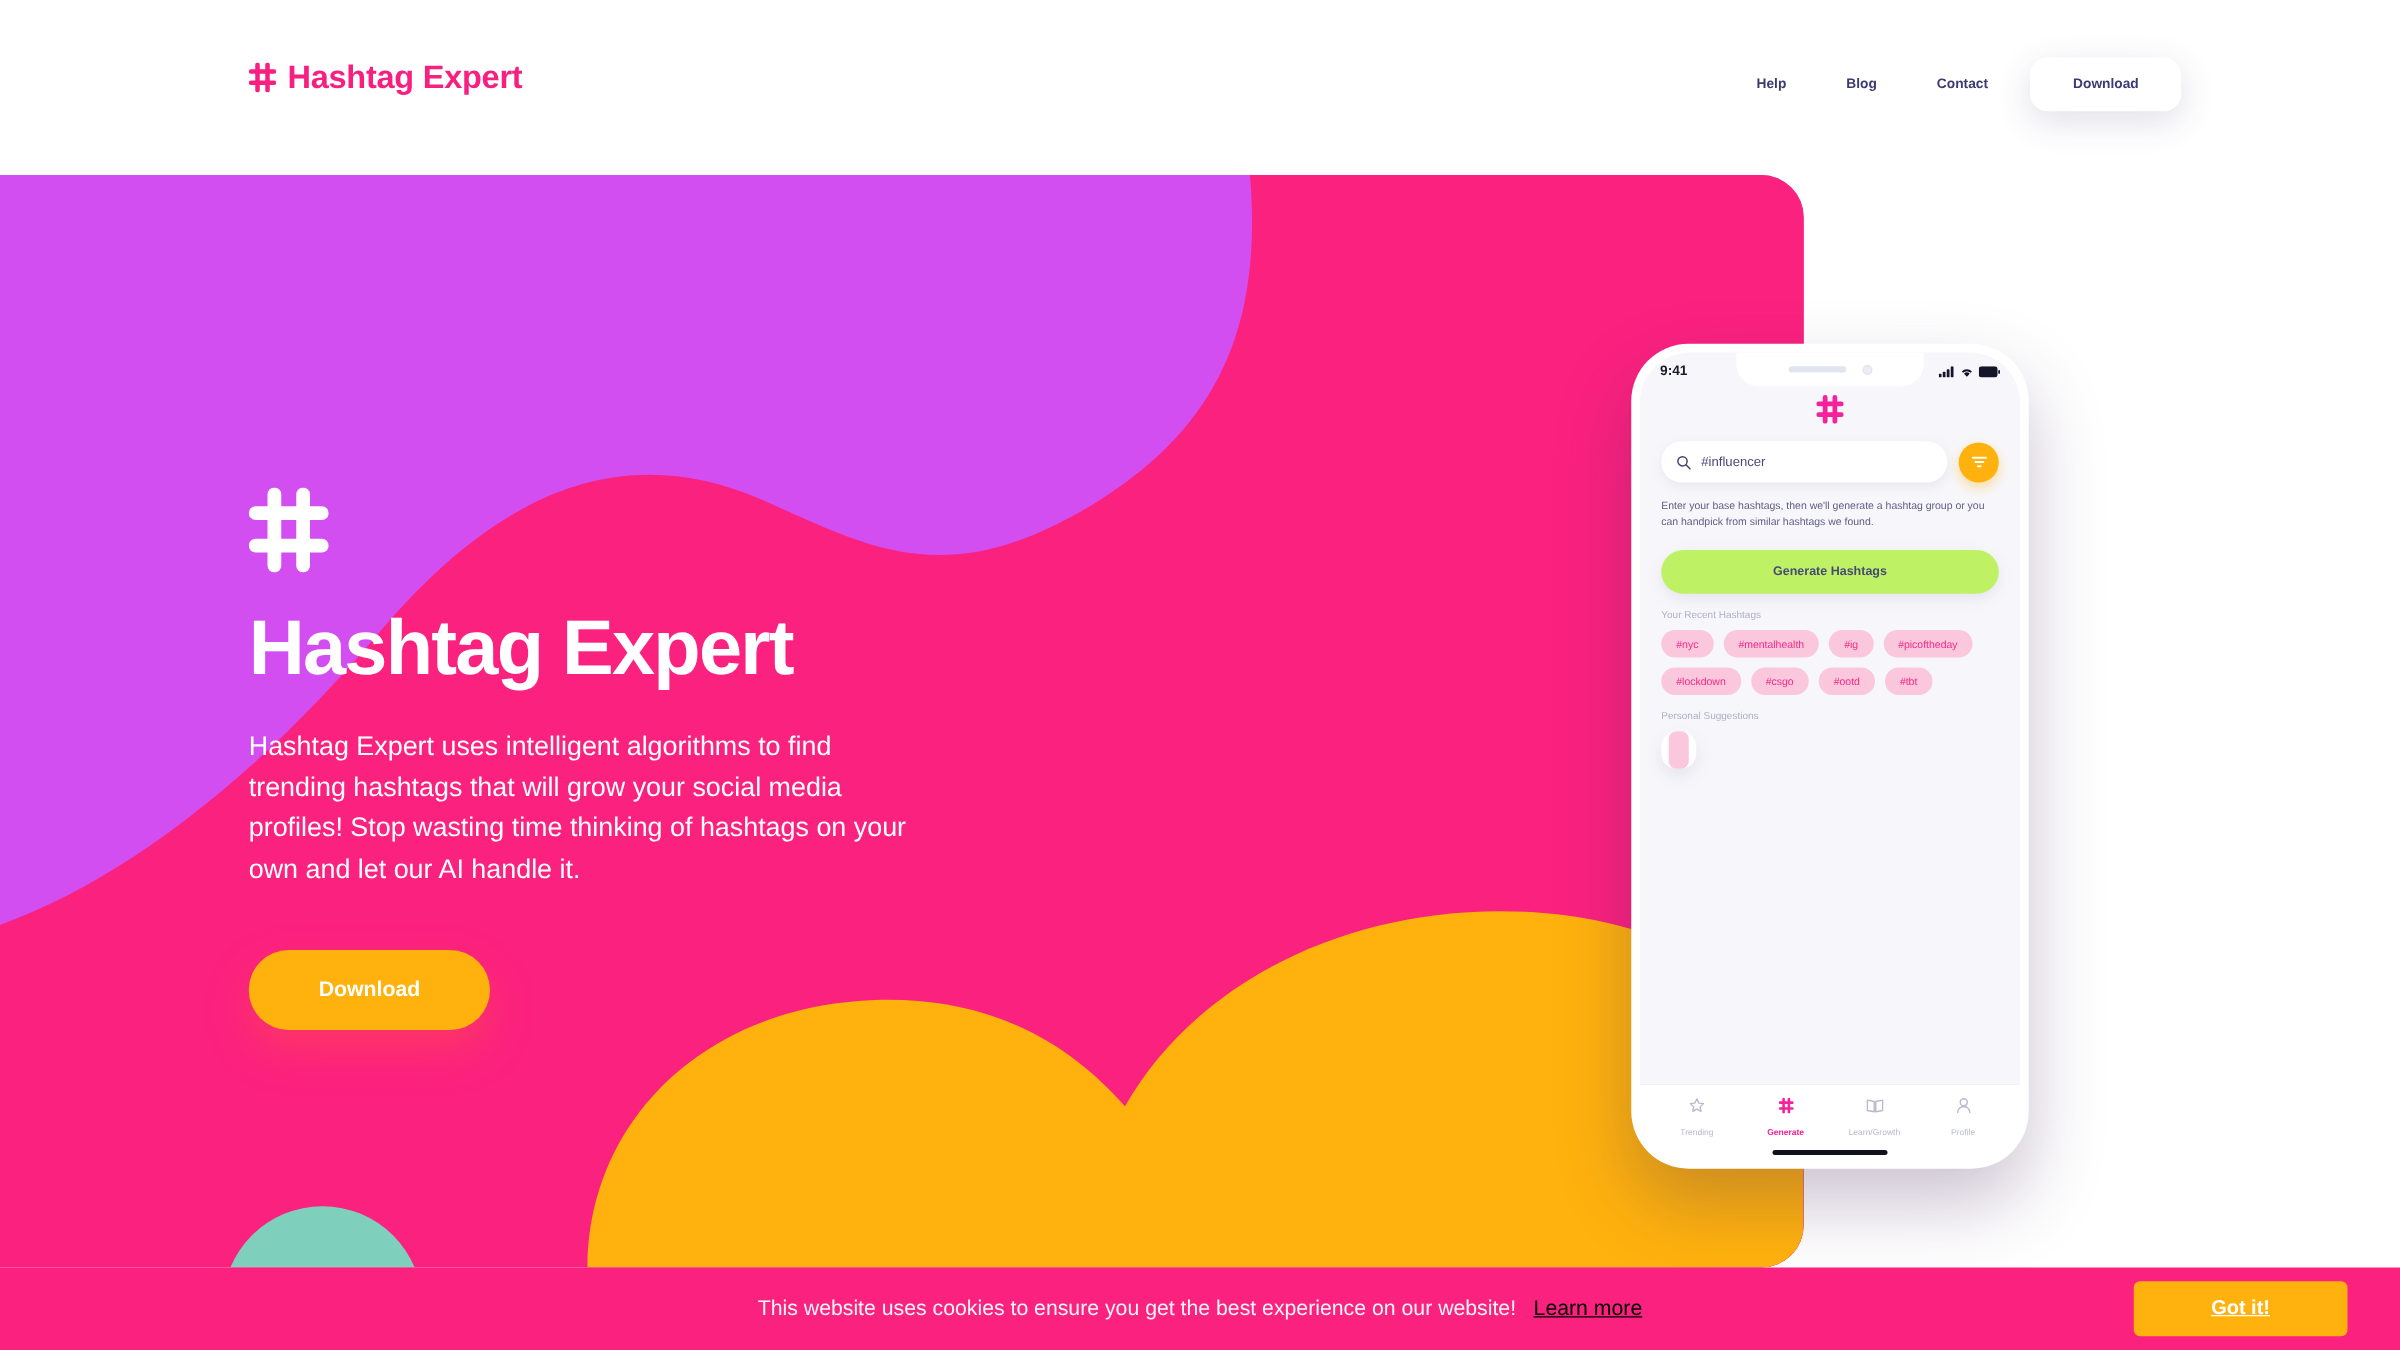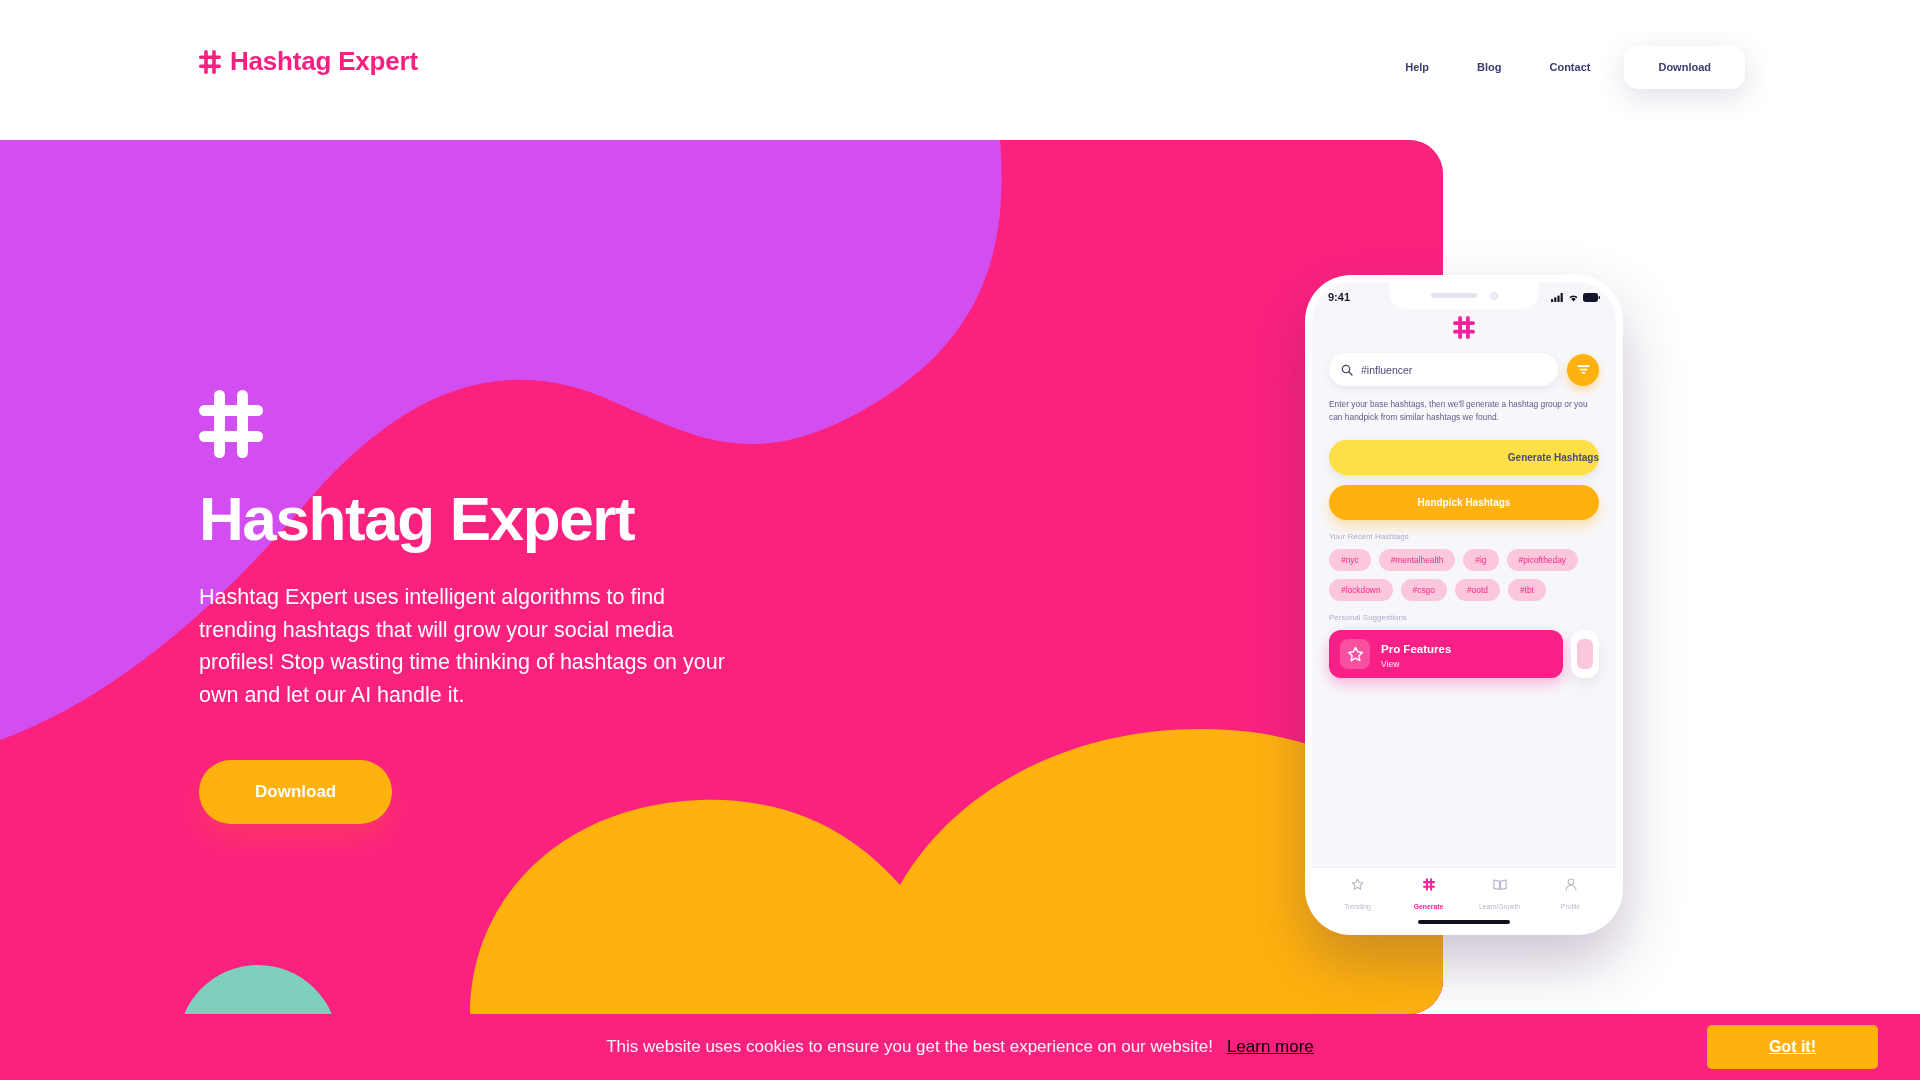--- a/index.html
+++ b/index.html
@@ -116,21 +116,21 @@
     box-shadow:0 4px 10px rgba(255,178,13,0.4); border:none; cursor:pointer;
   }
   .phone-desc {
     font-size:8.4px; line-height:1.55; color:#5d5d85; margin-bottom:16px;
   }
   .pbtn {
     display:block; width:100%; text-align:center; border:none;
     border-radius:18px; font-size:10px; font-weight:bold; padding:12px 0;
     margin-bottom:10px; cursor:pointer; font-family:inherit;
   }
-  .pbtn-white { background:#fde047; color:#494977; box-shadow:0 4px 12px rgba(80,60,120,0.10);text-align:right; }
+  .pbtn-white { background:#bef264; color:#494977; box-shadow:0 4px 12px rgba(80,60,120,0.10); }
   .pbtn-amber { background:#ffb20d; color:#ffffff; box-shadow:0 6px 14px rgba(255,178,13,0.35); }
 
   .sec-label { font-size:8px; color:#aeaec8; margin:12px 0 8px; }
   .tag-row { display:flex; gap:8px; margin-bottom:8px; white-space:nowrap; }
   .tag {
     background:#fbc7dd; color:#f62a86; font-size:8.4px;
     padding:6px 12px; border-radius:12px; flex:none; cursor:pointer;
   }
   .pro-row { display:flex; gap:8px; }
   .pro-card {
@@ -285,49 +285,37 @@
                 <rect x="0.5" y="1.3" width="12" height="1.7" rx="0.85" fill="#ffffff"></rect>
                 <rect x="2.6" y="4.7" width="7.8" height="1.7" rx="0.85" fill="#ffffff"></rect>
                 <rect x="4.7" y="8.1" width="3.6" height="1.7" rx="0.85" fill="#ffffff"></rect>
               </svg>
             </button>
           </div>
 
           <p class="phone-desc">Enter your base hashtags, then we'll generate a hashtag group or you can handpick from similar hashtags we found.</p>
 
           <button class="pbtn pbtn-white">Generate Hashtags</button>
-          <button class="pbtn pbtn-amber">Handpick Hashtags</button>
 
           <div class="sec-label">Your Recent Hashtags</div>
           <div class="tag-row">
             <span class="tag">#nyc</span>
             <span class="tag">#mentalhealth</span>
             <span class="tag">#ig</span>
             <span class="tag">#picoftheday</span>
           </div>
           <div class="tag-row">
             <span class="tag">#lockdown</span>
             <span class="tag">#csgo</span>
             <span class="tag">#ootd</span>
             <span class="tag">#tbt</span>
           </div>
 
           <div class="sec-label">Personal Suggestions</div>
           <div class="pro-row">
-            <div class="pro-card">
-              <span class="pro-icon">
-                <svg width="17" height="17" viewBox="0 0 17 17">
-                  <path d="M8.5 1.4 L10.6 5.8 L15.4 6.4 L11.9 9.8 L12.8 14.6 L8.5 12.2 L4.2 14.6 L5.1 9.8 L1.6 6.4 L6.4 5.8 Z" fill="none" stroke="#ffffff" stroke-width="1.5" stroke-linejoin="round"></path>
-                </svg>
-              </span>
-              <span>
-                <span class="pro-title">Pro Features</span>
-                <span class="pro-sub" style="display:block">View</span>
-              </span>
-            </div>
             <div class="pro-card-partial">
               <span class="pro-partial-inner"></span>
             </div>
           </div>
         </div>
 
         <div class="tabbar">
           <div class="tabs">
             <div class="tab">
               <span class="tab-ico">

